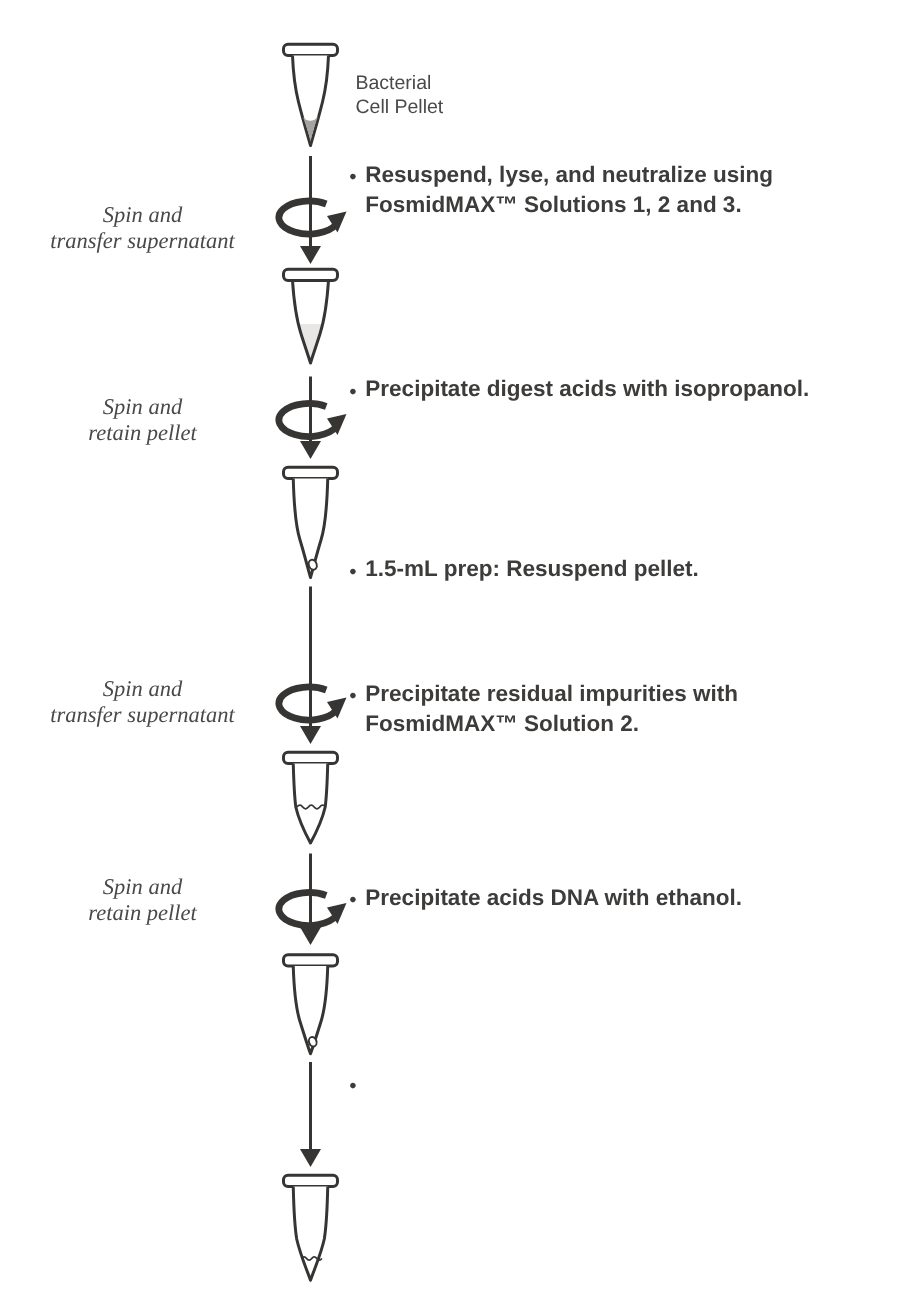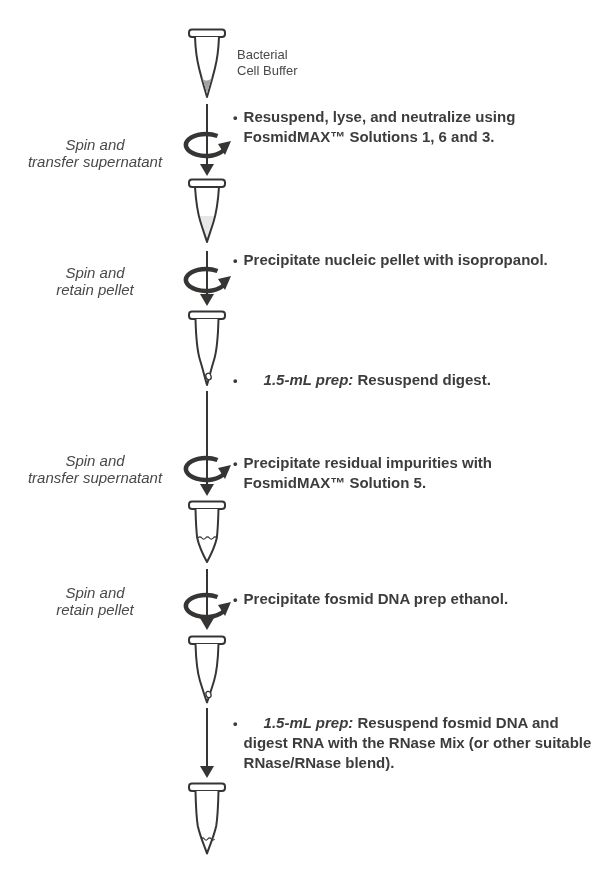--- a/index.html
+++ b/index.html
@@ -17,143 +17,142 @@
   
   .flow-line{position:absolute;width:2px;background:var(--ink);}
   .arrowhead{
     position:absolute;width:0;height:0;
     border-left:7px solid transparent;border-right:7px solid transparent;
     border-top:12px solid var(--ink);
   }
   
   .side-label{
     position:absolute;left:5px;width:180px;text-align:center;
-    font-style:italic;font-size:15px;line-height:17px;color:var(--muted);
+    font-style:italic;font-size:15px;line-height:17px;color:var(--muted);font-family:Liberation Serif, serif;
   }
   .side-label span{display:block;}
   
   .tube-label{
     position:absolute;font-size:13px;line-height:16px;color:var(--muted);
   }
   .tube-label span{display:block;}
   
   .note{position:absolute;display:flex;gap:6px;font-weight:bold;
         font-size:15px;line-height:20px;color:var(--text);}
   .note .b{flex:0 0 auto;font-size:13px;padding-top:1px;}
   .note .nt{flex:1 1 auto;}
-  .note .it{font-style:italic;margin-left:20px;}
+  .note .it{}
 </style>
 </head>
 <body>
 
 <div class="canvas">
 
   <svg class="abs" style="left:185px;top:28px" width="44" height="74" viewBox="0 0 44 74">
     <rect x="4" y="1.5" width="36" height="7.5" rx="3" fill="#fff" stroke="currentColor" stroke-width="2"></rect>
     <path d="M10 9 C10.5 22 12 32 14 40 C17 52 20 62 22 69 C24 62 27 52 30 40 C32 32 33.5 22 34 9" fill="#fff" stroke="currentColor" stroke-width="2" stroke-linejoin="round"></path>
     <path d="M17 50 C19 56 21 61 22 66.5 C23 61 25 55 27 49.5 C24.5 53.5 19.5 53.5 17 50 Z" fill="var(--pellet)"></path>
   </svg>
   <div class="tube-label" style="left:237px;top:47px">
     <span>Bacterial</span>
-    <span>Cell Buffer</span>
+    <span>Cell Pellet</span>
   </div>
 
   <div class="flow-line" style="left:206px;top:104px;height:62px"></div>
   <svg class="abs" style="left:182px;top:128px" width="50" height="36" viewBox="0 0 50 36">
     <path d="M35.5 8 A20 11 0 1 0 42.1 21.6" fill="none" stroke="currentColor" stroke-width="4.5"></path>
     <polygon points="49,13 36,16 43,27" fill="currentColor"></polygon>
   </svg>
   <div class="arrowhead" style="left:200px;top:164px"></div>
   <div class="side-label" style="top:136px">
     <span>Spin and</span>
     <span>transfer supernatant</span>
   </div>
   <div class="note" style="left:233px;top:107px;width:316px">
     <span class="b">•</span>
-    <div class="nt"><span>Resuspend, lyse, and neutralize using FosmidMAX™ Solutions 1, 6 and 3.</span></div>
+    <div class="nt"><span>Resuspend, lyse, and neutralize using FosmidMAX™ Solutions 1, 2 and 3.</span></div>
   </div>
 
   <svg class="abs" style="left:185px;top:178px" width="44" height="72" viewBox="0 0 44 72">
     <rect x="4" y="1.5" width="36" height="7.5" rx="3" fill="#fff" stroke="currentColor" stroke-width="2"></rect>
     <path d="M14.8 38 L29.2 38 C27 46 24 56 22 62.5 C20 56 17 46 14.8 38 Z" fill="var(--liquid)"></path>
     <path d="M10 9 C11 24 13 36 15.5 44 C18 52 20.5 59 22 64 C23.5 59 26 52 28.5 44 C31 36 33 24 34 9" fill="none" stroke="currentColor" stroke-width="2" stroke-linejoin="round"></path>
   </svg>
 
   <div class="flow-line" style="left:206px;top:251px;height:43px"></div>
   <svg class="abs" style="left:182px;top:263px" width="50" height="36" viewBox="0 0 50 36">
     <path d="M35.5 8 A20 11 0 1 0 42.1 21.6" fill="none" stroke="currentColor" stroke-width="4.5"></path>
     <polygon points="49,13 36,16 43,27" fill="currentColor"></polygon>
   </svg>
   <div class="arrowhead" style="left:200px;top:294px"></div>
   <div class="side-label" style="top:264px">
     <span>Spin and</span>
     <span>retain pellet</span>
   </div>
   <div class="note" style="left:233px;top:250px;width:380px">
     <span class="b">•</span>
-    <div class="nt"><span>Precipitate nucleic pellet with isopropanol.</span></div>
+    <div class="nt"><span>Precipitate digest acids with isopropanol.</span></div>
   </div>
 
   <svg class="abs" style="left:185px;top:310px" width="44" height="80" viewBox="0 0 44 80">
     <rect x="4" y="1.5" width="36" height="7.5" rx="3" fill="#fff" stroke="currentColor" stroke-width="2"></rect>
     <path d="M10.5 9 C11 28 12.5 42 15 50 C17.5 58 20 68 22 75 C24 68 26.5 58 29 50 C31.5 42 33 28 33.5 9" fill="#fff" stroke="currentColor" stroke-width="2" stroke-linejoin="round"></path>
     <ellipse cx="23.5" cy="66.5" rx="2.6" ry="3.4" transform="rotate(-18 23.5 66.5)" fill="#fff" stroke="currentColor" stroke-width="1.3"></ellipse>
   </svg>
   <div class="note" style="left:233px;top:370px;width:372px">
     <span class="b">•</span>
     <div class="nt">
-      <div><span class="it">1.5-mL prep:</span><span> Resuspend digest.</span></div>
+      <div><span class="it">1.5-mL prep:</span><span> Resuspend pellet.</span></div>
     </div>
   </div>
 
   <div class="flow-line" style="left:206px;top:391px;height:93px"></div>
   <svg class="abs" style="left:182px;top:452px" width="50" height="36" viewBox="0 0 50 36">
     <path d="M35.5 8 A20 11 0 1 0 42.1 21.6" fill="none" stroke="currentColor" stroke-width="4.5"></path>
     <polygon points="49,13 36,16 43,27" fill="currentColor"></polygon>
   </svg>
   <div class="arrowhead" style="left:200px;top:484px"></div>
   <div class="side-label" style="top:452px">
     <span>Spin and</span>
     <span>transfer supernatant</span>
   </div>
   <div class="note" style="left:233px;top:453px;width:300px">
     <span class="b">•</span>
-    <div class="nt"><span>Precipitate residual impurities with FosmidMAX™ Solution 5.</span></div>
+    <div class="nt"><span>Precipitate residual impurities with FosmidMAX™ Solution 2.</span></div>
   </div>
 
   <svg class="abs" style="left:185px;top:500px" width="44" height="66" viewBox="0 0 44 66">
     <rect x="4" y="1.5" width="36" height="7.5" rx="3" fill="#fff" stroke="currentColor" stroke-width="2"></rect>
     <path d="M10.5 9 C10.8 20 11.3 31 12.2 38 C14.5 48 19 56.5 22 62 C25 56.5 29.5 48 31.8 38 C32.7 31 33.2 20 33.5 9" fill="#fff" stroke="currentColor" stroke-width="2" stroke-linejoin="round"></path>
     <path d="M13 38 q1.9 -2.4 3.8 0 q1.9 2.4 3.8 0 q1.9 -2.4 3.8 0 q1.9 2.4 3.8 0 q1.9 -2.4 3.8 0" fill="none" stroke="currentColor" stroke-width="1.2"></path>
   </svg>
 
   <div class="flow-line" style="left:206px;top:569px;height:49px"></div>
   <svg class="abs" style="left:182px;top:589px" width="50" height="36" viewBox="0 0 50 36">
     <path d="M35.5 8 A20 11 0 1 0 42.1 21.6" fill="none" stroke="currentColor" stroke-width="4.5"></path>
     <polygon points="49,13 36,16 43,27" fill="currentColor"></polygon>
   </svg>
   <div class="arrowhead" style="left:200px;top:618px"></div>
   <div class="side-label" style="top:584px">
     <span>Spin and</span>
     <span>retain pellet</span>
   </div>
   <div class="note" style="left:233px;top:589px;width:380px">
     <span class="b">•</span>
-    <div class="nt"><span>Precipitate fosmid DNA prep ethanol.</span></div>
+    <div class="nt"><span>Precipitate acids DNA with ethanol.</span></div>
   </div>
 
   <svg class="abs" style="left:185px;top:635px" width="44" height="72" viewBox="0 0 44 72">
     <rect x="4" y="1.5" width="36" height="7.5" rx="3" fill="#fff" stroke="currentColor" stroke-width="2"></rect>
     <path d="M10.5 9 C11 25 12.5 38 15 46 C17.5 54 20 62 22 67.5 C24 62 26.5 54 29 46 C31.5 38 33 25 33.5 9" fill="#fff" stroke="currentColor" stroke-width="2" stroke-linejoin="round"></path>
     <ellipse cx="23.5" cy="59.5" rx="2.5" ry="3.2" transform="rotate(-18 23.5 59.5)" fill="#fff" stroke="currentColor" stroke-width="1.3"></ellipse>
   </svg>
   <div class="note" style="left:233px;top:713px;width:372px">
     <span class="b">•</span>
     <div class="nt">
-      <div><span class="it">1.5-mL prep:</span><span> Resuspend fosmid DNA and digest RNA with the RNase Mix (or other suitable RNase/RNase blend).</span></div>
     </div>
   </div>
 
   <div class="flow-line" style="left:206px;top:708px;height:58px"></div>
   <div class="arrowhead" style="left:200px;top:766px"></div>
 
   <svg class="abs" style="left:185px;top:782px" width="44" height="76" viewBox="0 0 44 76">
     <rect x="4" y="1.5" width="36" height="7.5" rx="3" fill="#fff" stroke="currentColor" stroke-width="2"></rect>
     <path d="M10.5 9 C10.8 22 11.5 36 12.8 44 C15 54 19 63 22 71.5 C25 63 29 54 31.2 44 C32.5 36 33.2 22 33.5 9" fill="#fff" stroke="currentColor" stroke-width="2" stroke-linejoin="round"></path>
     <path d="M16 57 q1.7 -2.2 3.4 0 q1.7 2.2 3.4 0 q1.7 -2.2 3.4 0 q1.7 2.2 3.4 0" fill="none" stroke="currentColor" stroke-width="1.2"></path>

